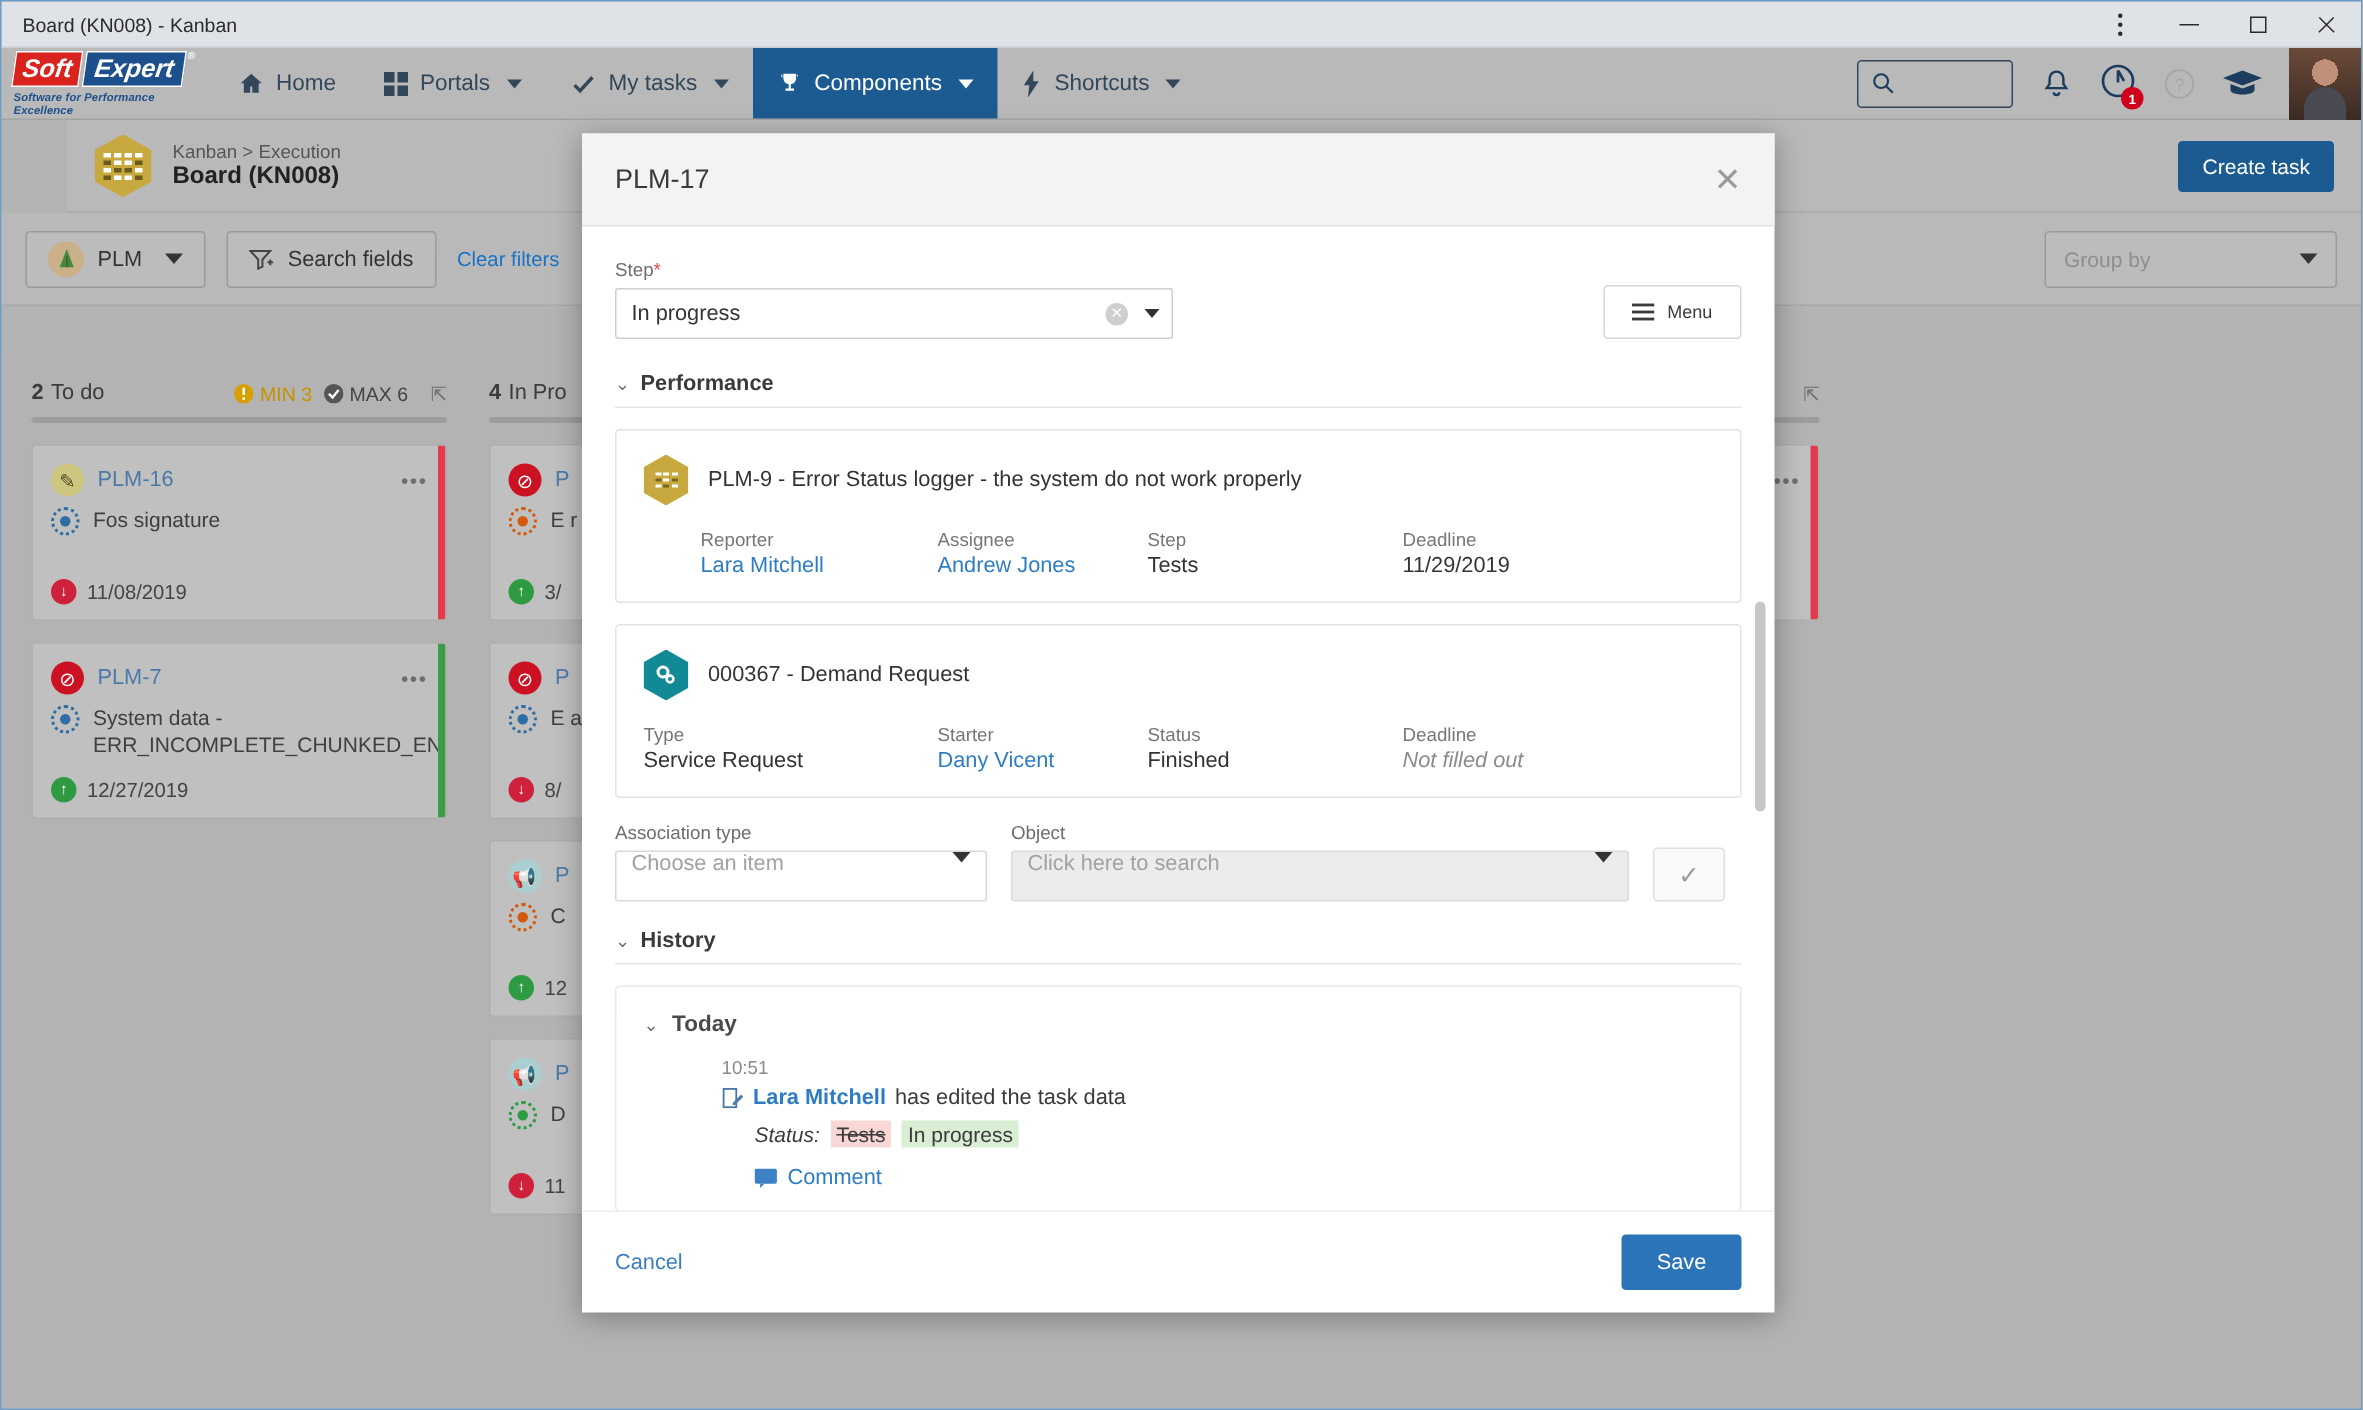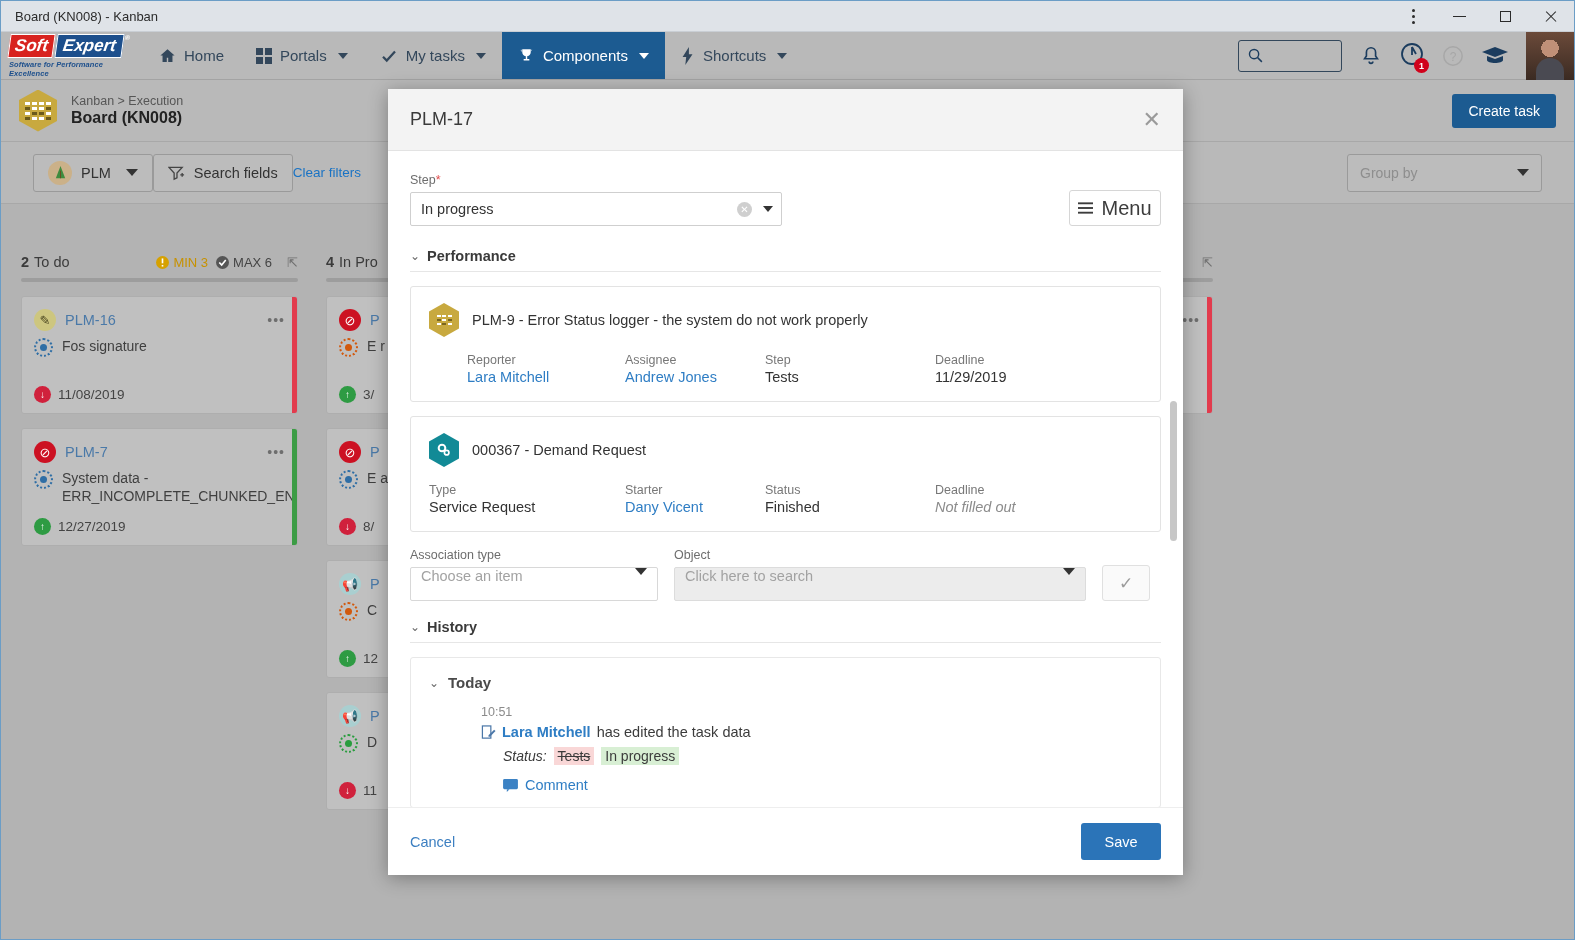--- a/index.html
+++ b/index.html
@@ -72,41 +72,41 @@
       radial-gradient(circle at 50% 34%, #c09078 0 22%, transparent 22%),
       linear-gradient(#6b4a3a,#3a2a22);
     position:relative; overflow:hidden;
   }
   .avatar-top:after{
     content:""; position:absolute; left:10px; top:26px; width:28px; height:26px;
     background:#4a4a52; border-radius:14px 14px 0 0;
   }
 
   
-  .pagehead { height:62px; background:#b9b9b9; display:flex; align-items:center; padding:0 18px; border-bottom:1px solid #a8a8a8; }
+  .pagehead { height:62px; background:#b9b9b9; display:flex; align-items:center; padding:0 18px; border-bottom:1px solid #a8a8a8;margin-left:44px; }
   .hexicon {
     width:38px;height:42px; background:#c8a93f; position:relative;
     clip-path:polygon(50% 0,100% 25%,100% 75%,50% 100%,0 75%,0 25%);
     display:flex;align-items:center;justify-content:center;
   }
   .hexicon .rows{ display:flex;flex-direction:column;gap:2px;}
   .hexicon .rows span{display:flex;gap:2px;}
   .hexicon .rows i{display:block;width:5px;height:3px;background:#fff;}
   .hexicon .rows i.d{background:#6b5a1c;}
   .head-txt { margin-left:14px; }
   .crumb { font-size:12.5px; color:#565656; }
   .ptitle { font-size:16px; font-weight:bold; color:#222; margin-top:1px; }
   .btn-primary {
     background:#1c5b91; color:#fff; border:none; border-radius:3px;
     padding:0 16px; height:34px; font-size:14px; margin-left:auto; cursor:default;
     font-family:inherit;
   }
 
   
-  .filterbar { height:62px; background:#b9b9b9; display:flex; align-items:center; padding:0 32px; border-bottom:1px solid #a8a8a8; }
+  .filterbar { height:62px; background:#b9b9b9; display:flex; align-items:center; padding:0 16px; gap:14px; border-bottom:1px solid #a8a8a8; }
   .pill {
     height:38px; border:1px solid #9a9a9a; background:#bcbcbc; border-radius:3px;
     display:flex; align-items:center; gap:9px; padding:0 14px; color:#333; font-size:14.5px; cursor:default;
   }
   .pill .circ {
     width:24px;height:24px;border-radius:50%;background:#cbb189;display:flex;align-items:center;justify-content:center;
   }
   .link { color:#1a73c4; font-size:13.5px; cursor:default; }
   .groupby {
     margin-left:auto; width:195px; height:38px; border:1px solid #9a9a9a; background:#bcbcbc;
@@ -167,21 +167,21 @@
   .req { color:#e04b4b; }
   .row-top { display:flex; align-items:flex-end; }
   .select {
     width:372px; height:34px; border:1px solid #cfcfcf; border-radius:2px; background:#fff;
     display:flex; align-items:center; padding:0 8px 0 10px; font-size:14.5px; color:#333;
   }
   .sel-clear { margin-left:auto; width:15px;height:15px;border-radius:50%;background:#cfcfcf;color:#fff;font-size:10px;display:flex;align-items:center;justify-content:center;}
   .sel-caret { width:0;height:0;border-left:5px solid transparent;border-right:5px solid transparent;border-top:6px solid #333; margin-left:11px;}
   .menu-btn {
     margin-left:auto; height:36px; width:92px; border:1px solid #d6d6d6; border-radius:3px; background:#fff;
-    display:flex; align-items:center; justify-content:center; gap:8px; font-size:20px; color:#3c3c3c; font-family:inherit; cursor:default;
+    display:flex; align-items:center; justify-content:center; gap:8px; font-size:12px; color:#3c3c3c; font-family:inherit; cursor:default;
   }
   .sect { margin-top:22px; }
   .sect-head { display:flex; align-items:center; gap:7px; font-size:14.5px; font-weight:bold; color:#3a3a3a; padding-bottom:7px; border-bottom:1px solid #e6e6e6;}
   .chev { font-size:12px; color:#6a6a6a; font-weight:normal; }
   .assoc-card { border:1px solid #e3e3e3; border-radius:3px; padding:16px 18px 16px 18px; margin-top:14px; }
   .assoc-title-row { display:flex; align-items:center; gap:13px; }
   .hex-sm {
     width:30px;height:34px; clip-path:polygon(50% 0,100% 25%,100% 75%,50% 100%,0 75%,0 25%);
     display:flex;align-items:center;justify-content:center; flex:0 0 30px;
   }

